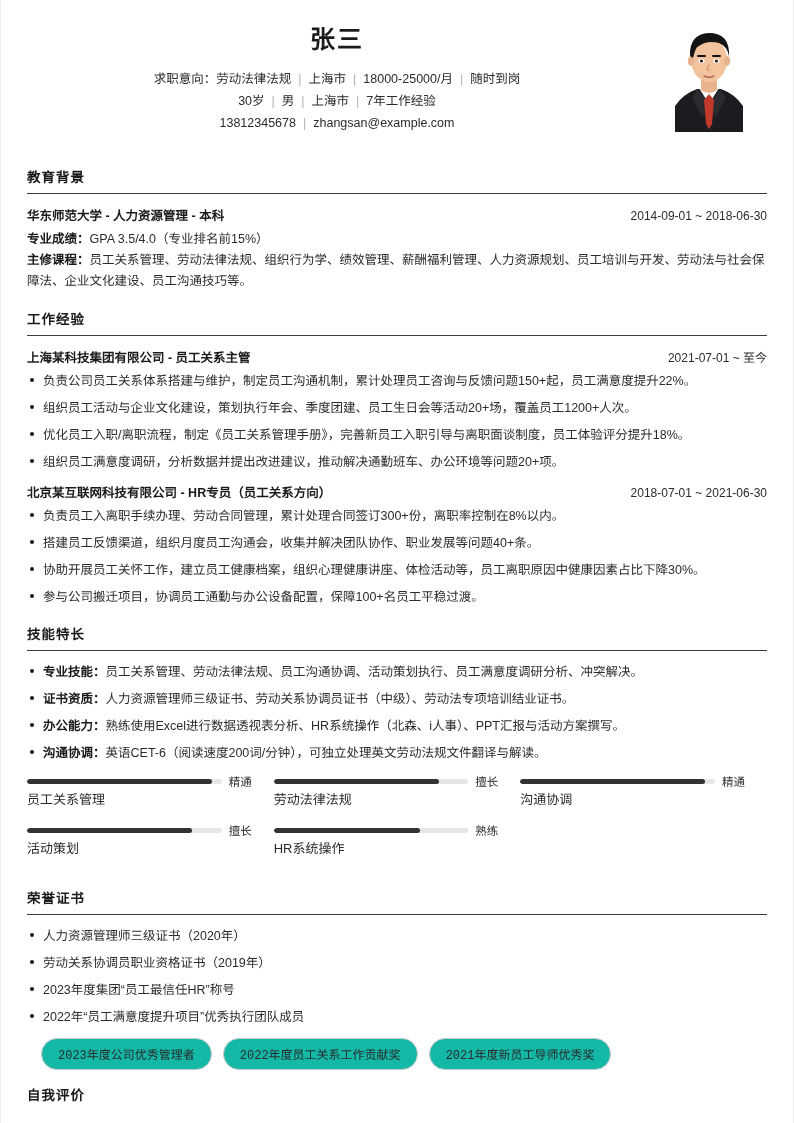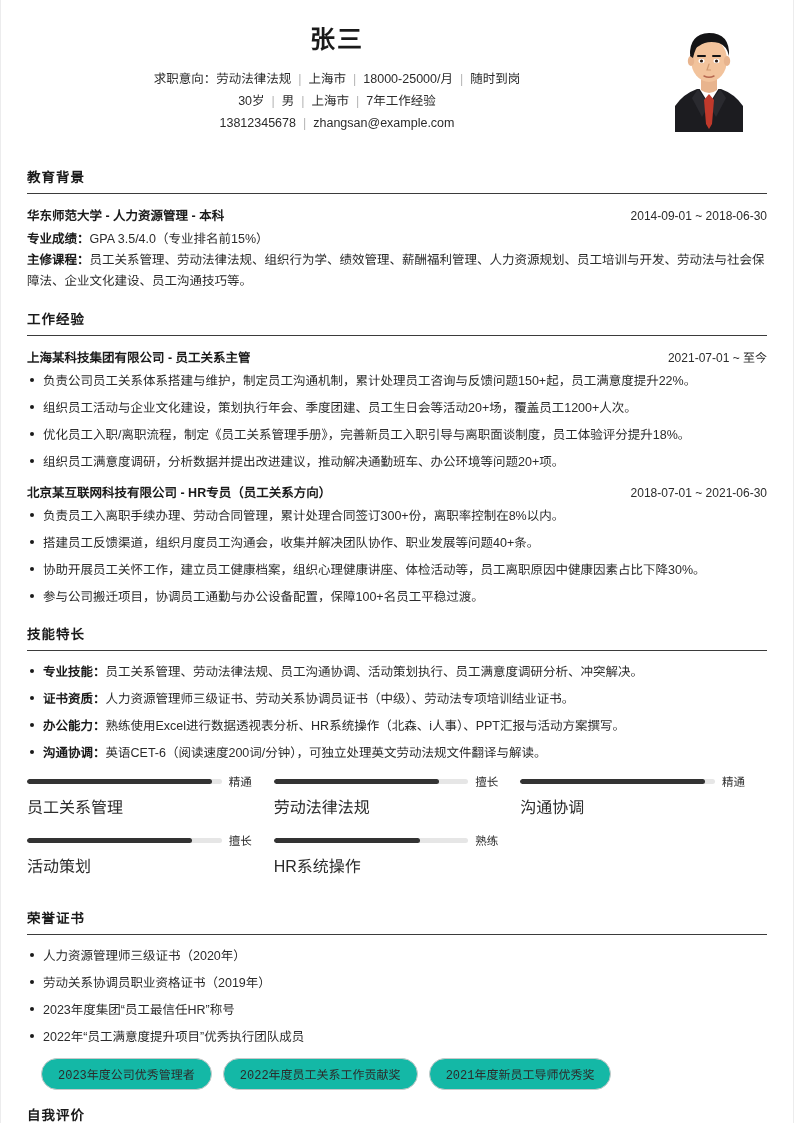--- a/index.html
+++ b/index.html
@@ -155,23 +155,22 @@
     height: 100%;
     background: #333333;
     border-radius: 3px;
   }
   .skill-level {
     font-size: 11.5px;
     color: #2b2b2b;
     white-space: nowrap;
   }
   .skill-name {
-    font-size: 16px;
-    color: #2b2b2b;
-    margin-top: 5px;
+    font-size: 13px;
+    color: #2b2b2b;
   }
 
   
   .tags {
     display: flex;
     flex-wrap: wrap;
     gap: 11px;
     margin-top: 11px;
     padding-left: 14px;
   }

